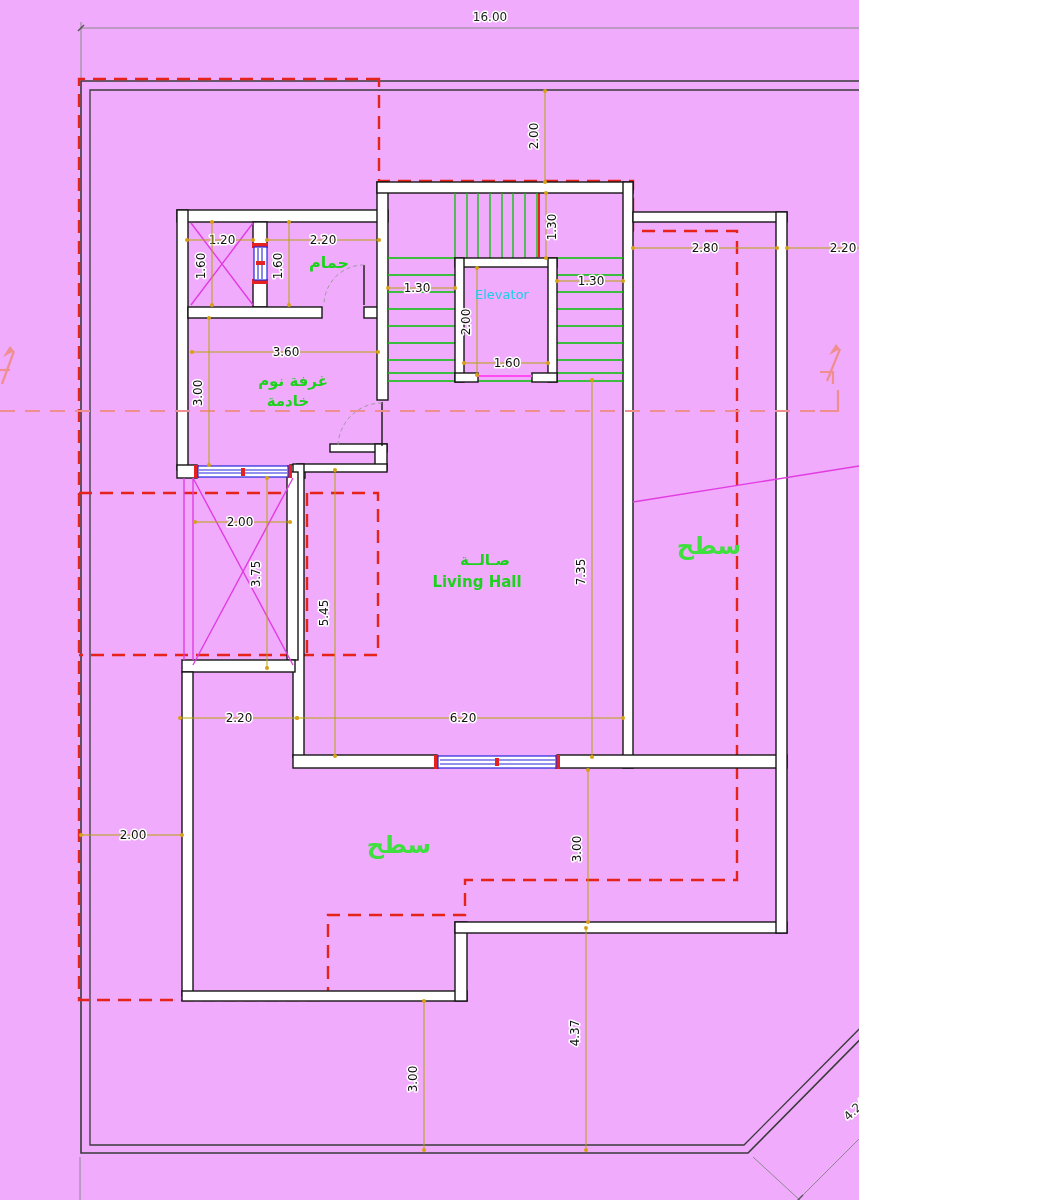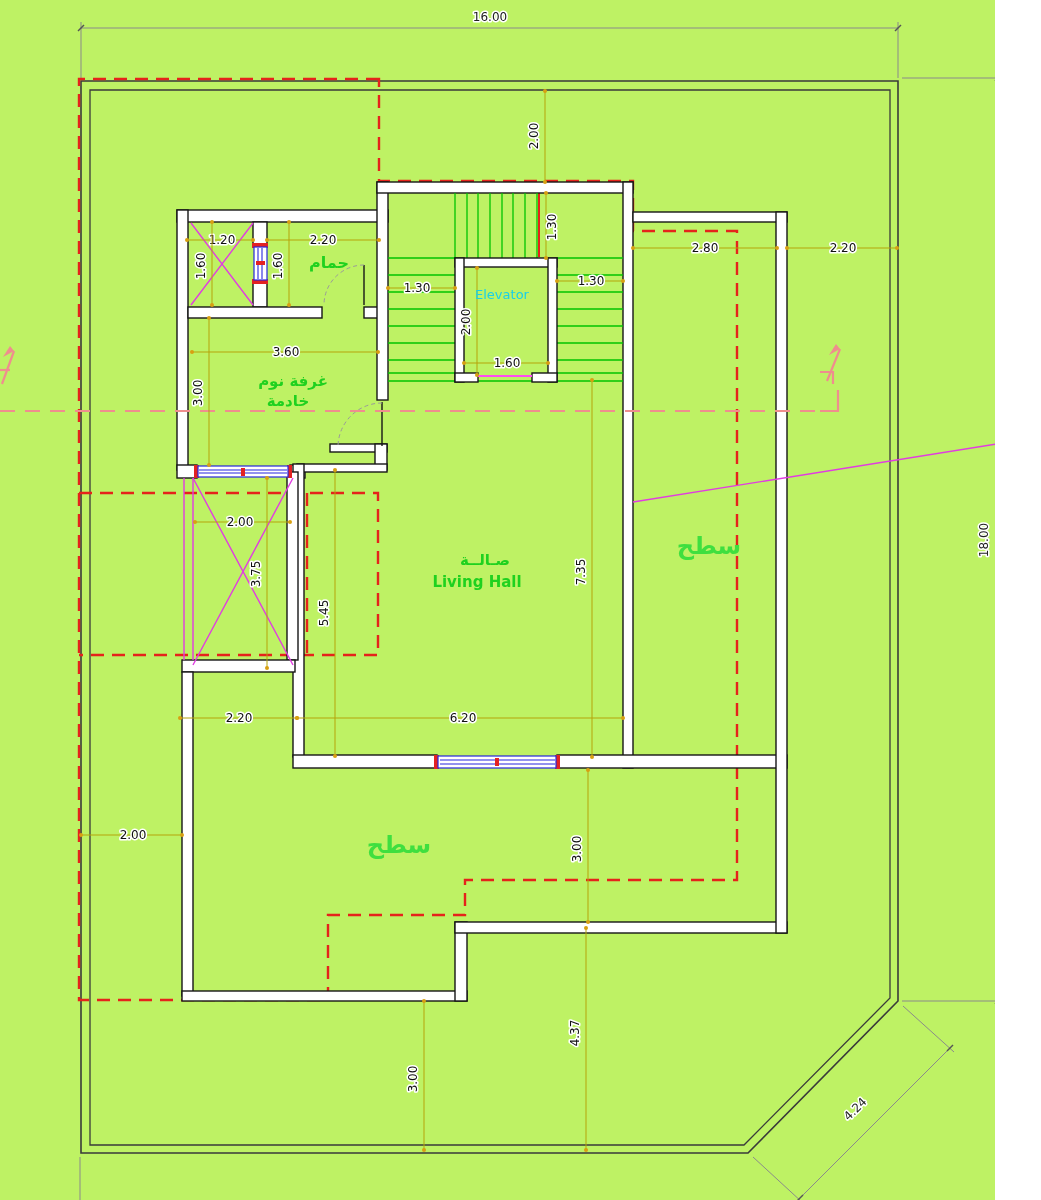--- a/index.html
+++ b/index.html
@@ -1,16 +1,16 @@
 <!DOCTYPE html>
 <html><head>
 <meta charset="utf-8">
 <style>
   html,body{margin:0;padding:0;background:#fff;}
-  .page{width:995px;height:1200px;position:relative;background:#bef264;overflow:hidden;}
+  .page{width:859px;height:1200px;position:relative;background:#f0abfc;overflow:hidden;}
   svg{display:block;}
   .wall{fill:#ffffff;stroke:#161616;stroke-width:1.4;}
   .thinline{stroke:#161616;stroke-width:1.4;fill:none;}
   .plot{fill:none;stroke:#3a3a3a;stroke-width:1.6;}
   .plot2{fill:none;stroke:#3a3a3a;stroke-width:1.3;}
   .graydim{stroke:#8a8a8a;stroke-width:1;fill:none;}
   .reddash{stroke:#e5231b;stroke-width:2.4;fill:none;stroke-dasharray:13 8;}
   .redseg{stroke:#e5231b;stroke-width:2;fill:none;}
   .salmondash{stroke:#ef8e8e;stroke-width:2.2;fill:none;stroke-dasharray:15 10;}
   .salmon{stroke:#ef8e8e;stroke-width:2.2;fill:none;}

